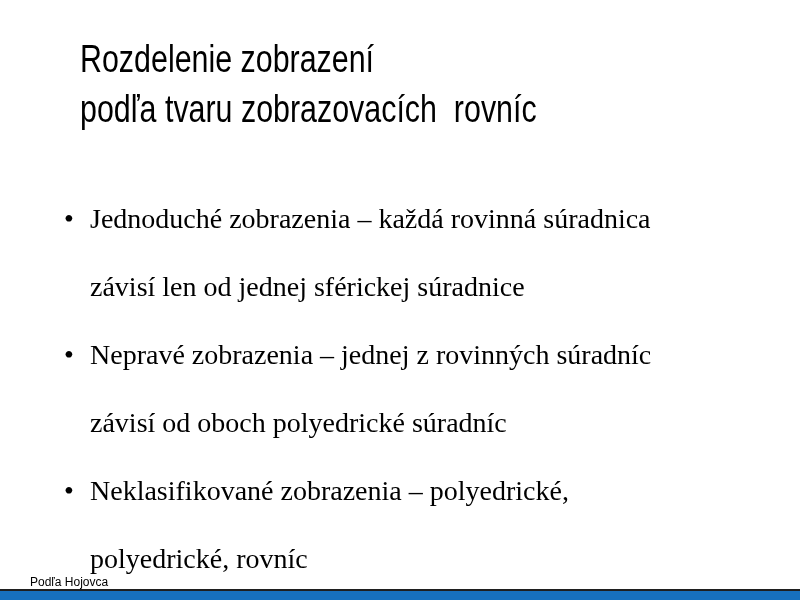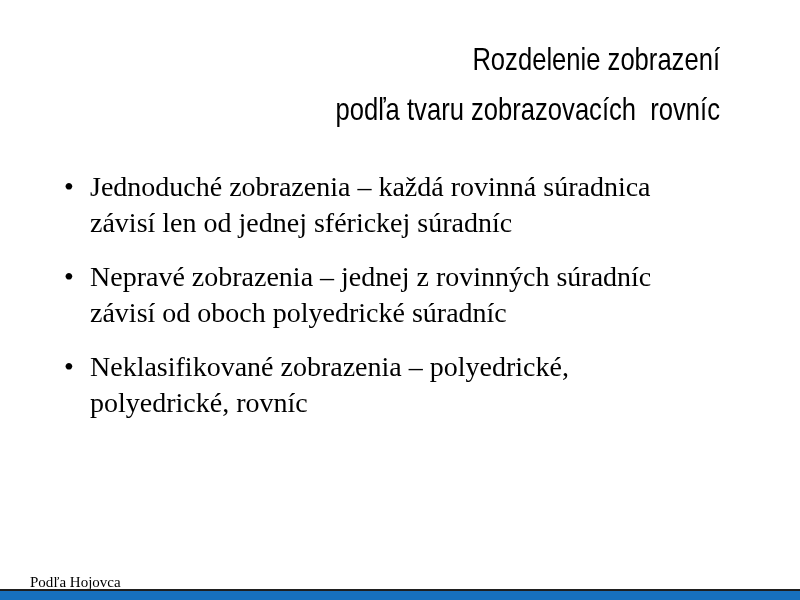--- a/index.html
+++ b/index.html
@@ -13,23 +13,23 @@
     overflow: hidden;
     color: var(--text, #000000);
   }
 
   
   .title {
     position: absolute;
     top: 34px;
     left: 0;
     right: 0;
-    text-align: right;
+    text-align: left;
     font-family: "Liberation Sans", sans-serif;
-    font-size: 32px;
+    font-size: 38px;
     line-height: 50px;
     font-weight: 400;
     color: var(--text, #000000);
   }
   .title-line {
     display: block;
     transform: scaleX(0.8);
     transform-origin: 50% 50%;
     white-space: pre-wrap; 
   }
@@ -51,29 +51,29 @@
     position: relative;
     padding-left: 26px;
     margin: 0 0 18px 0;
   }
   .bullet-dot {
     position: absolute;
     left: 0;
     top: 0;
     width: 26px;
   }
-  .bullet-line { display: block; }
+  .bullet-line { display: block; margin-top: 32px; }
 
   
   .footer {
     position: absolute;
     left: 30px;
     top: 575px;
-    font-family: Liberation Serif, serif;
-    font-size: 15px;
+    font-family: Liberation Sans, sans-serif;
+    font-size: 12px;
     line-height: 15px;
     color: var(--text, #000000);
   }
 
   
   .bottom-line {
     position: absolute;
     left: 0;
     right: 0;
     bottom: 9px;
@@ -96,21 +96,21 @@
 
   <h1 class="title" style="margin:0;">
     <span class="title-line">Rozdelenie zobrazení</span>
     <span class="title-line">podľa tvaru zobrazovacích  rovníc</span>
   </h1>
 
   <ul class="bullets">
     <li>
       <span class="bullet-dot">•</span>
       <span class="bullet-line">Jednoduché zobrazenia – každá rovinná súradnica</span>
-      <span class="bullet-line">závisí len od jednej sférickej súradníc</span>
+      <span class="bullet-line">závisí len od jednej sférickej súradnice</span>
     </li>
     <li>
       <span class="bullet-dot">•</span>
       <span class="bullet-line">Nepravé zobrazenia – jednej z rovinných súradníc</span>
       <span class="bullet-line">závisí od oboch polyedrické súradníc</span>
     </li>
     <li>
       <span class="bullet-dot">•</span>
       <span class="bullet-line">Neklasifikované zobrazenia – polyedrické,</span>
       <span class="bullet-line">polyedrické, rovníc</span>

